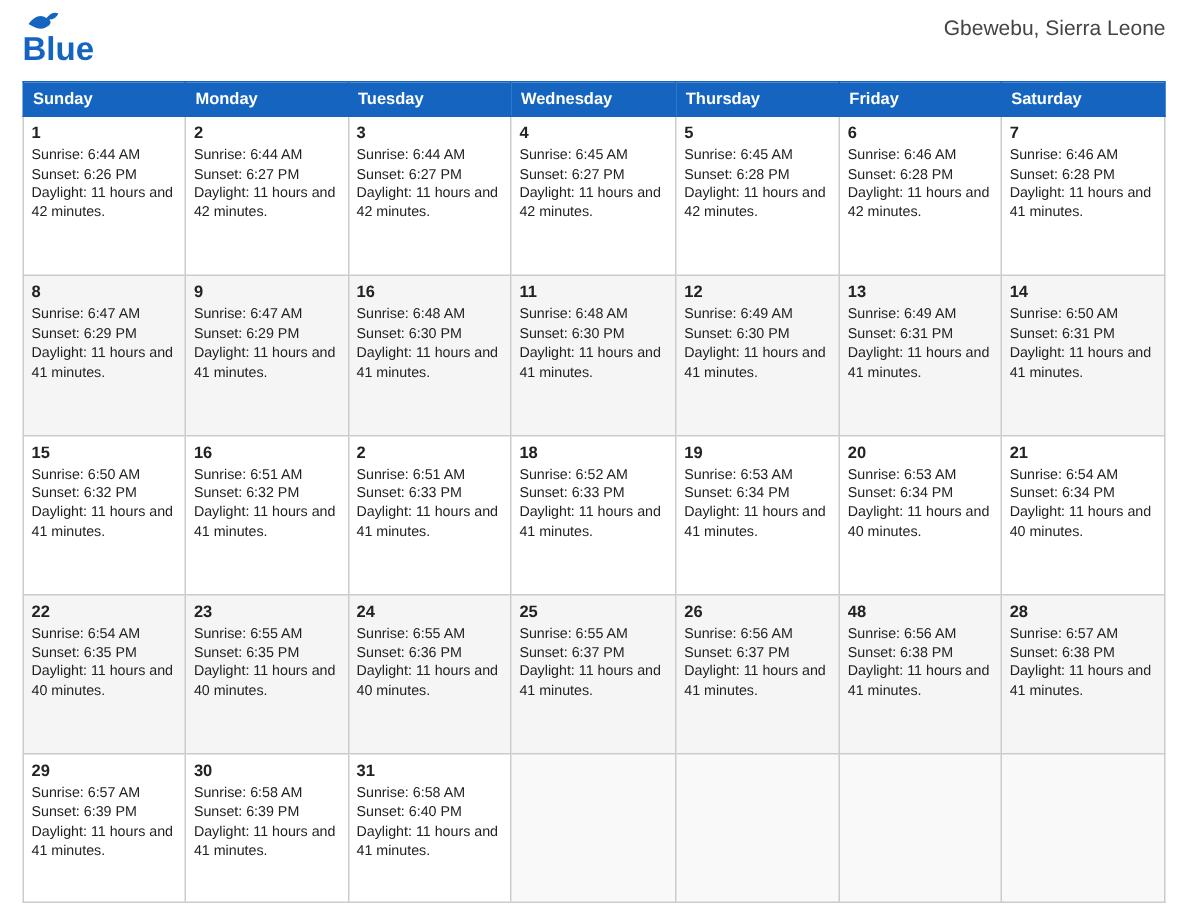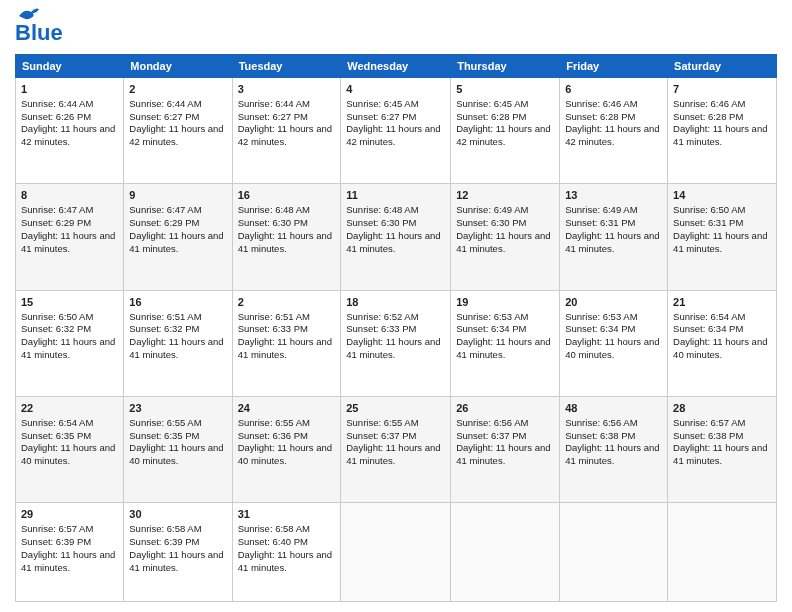--- a/index.html
+++ b/index.html
@@ -98,20 +98,21 @@
   <div class="header">
     <div class="logo">
       <div class="logo-row">
         <svg width="22" height="20" viewBox="0 0 22 20" style="margin-left:2px;margin-top:-4px;">
           <path d="M2 10 Q8 2 14 6 Q18 1 22 3 Q20 7 16 7 Q18 10 14 12 Q10 15 2 10Z" fill="#1565c0"></path>
         </svg>
       </div>
       <span style="font-size:22px;font-weight:bold;color:#1565c0;margin-top:-6px;margin-left:0;">Blue</span>
     </div>
     <div class="title-block">
+      <div class="location">Gbewebu, Sierra Leone</div>
     </div>
   </div>
 
   <table class="calendar">
     <thead>
       <tr>
         <th>Sunday</th>
         <th>Monday</th>
         <th>Tuesday</th>
         <th>Wednesday</th>

